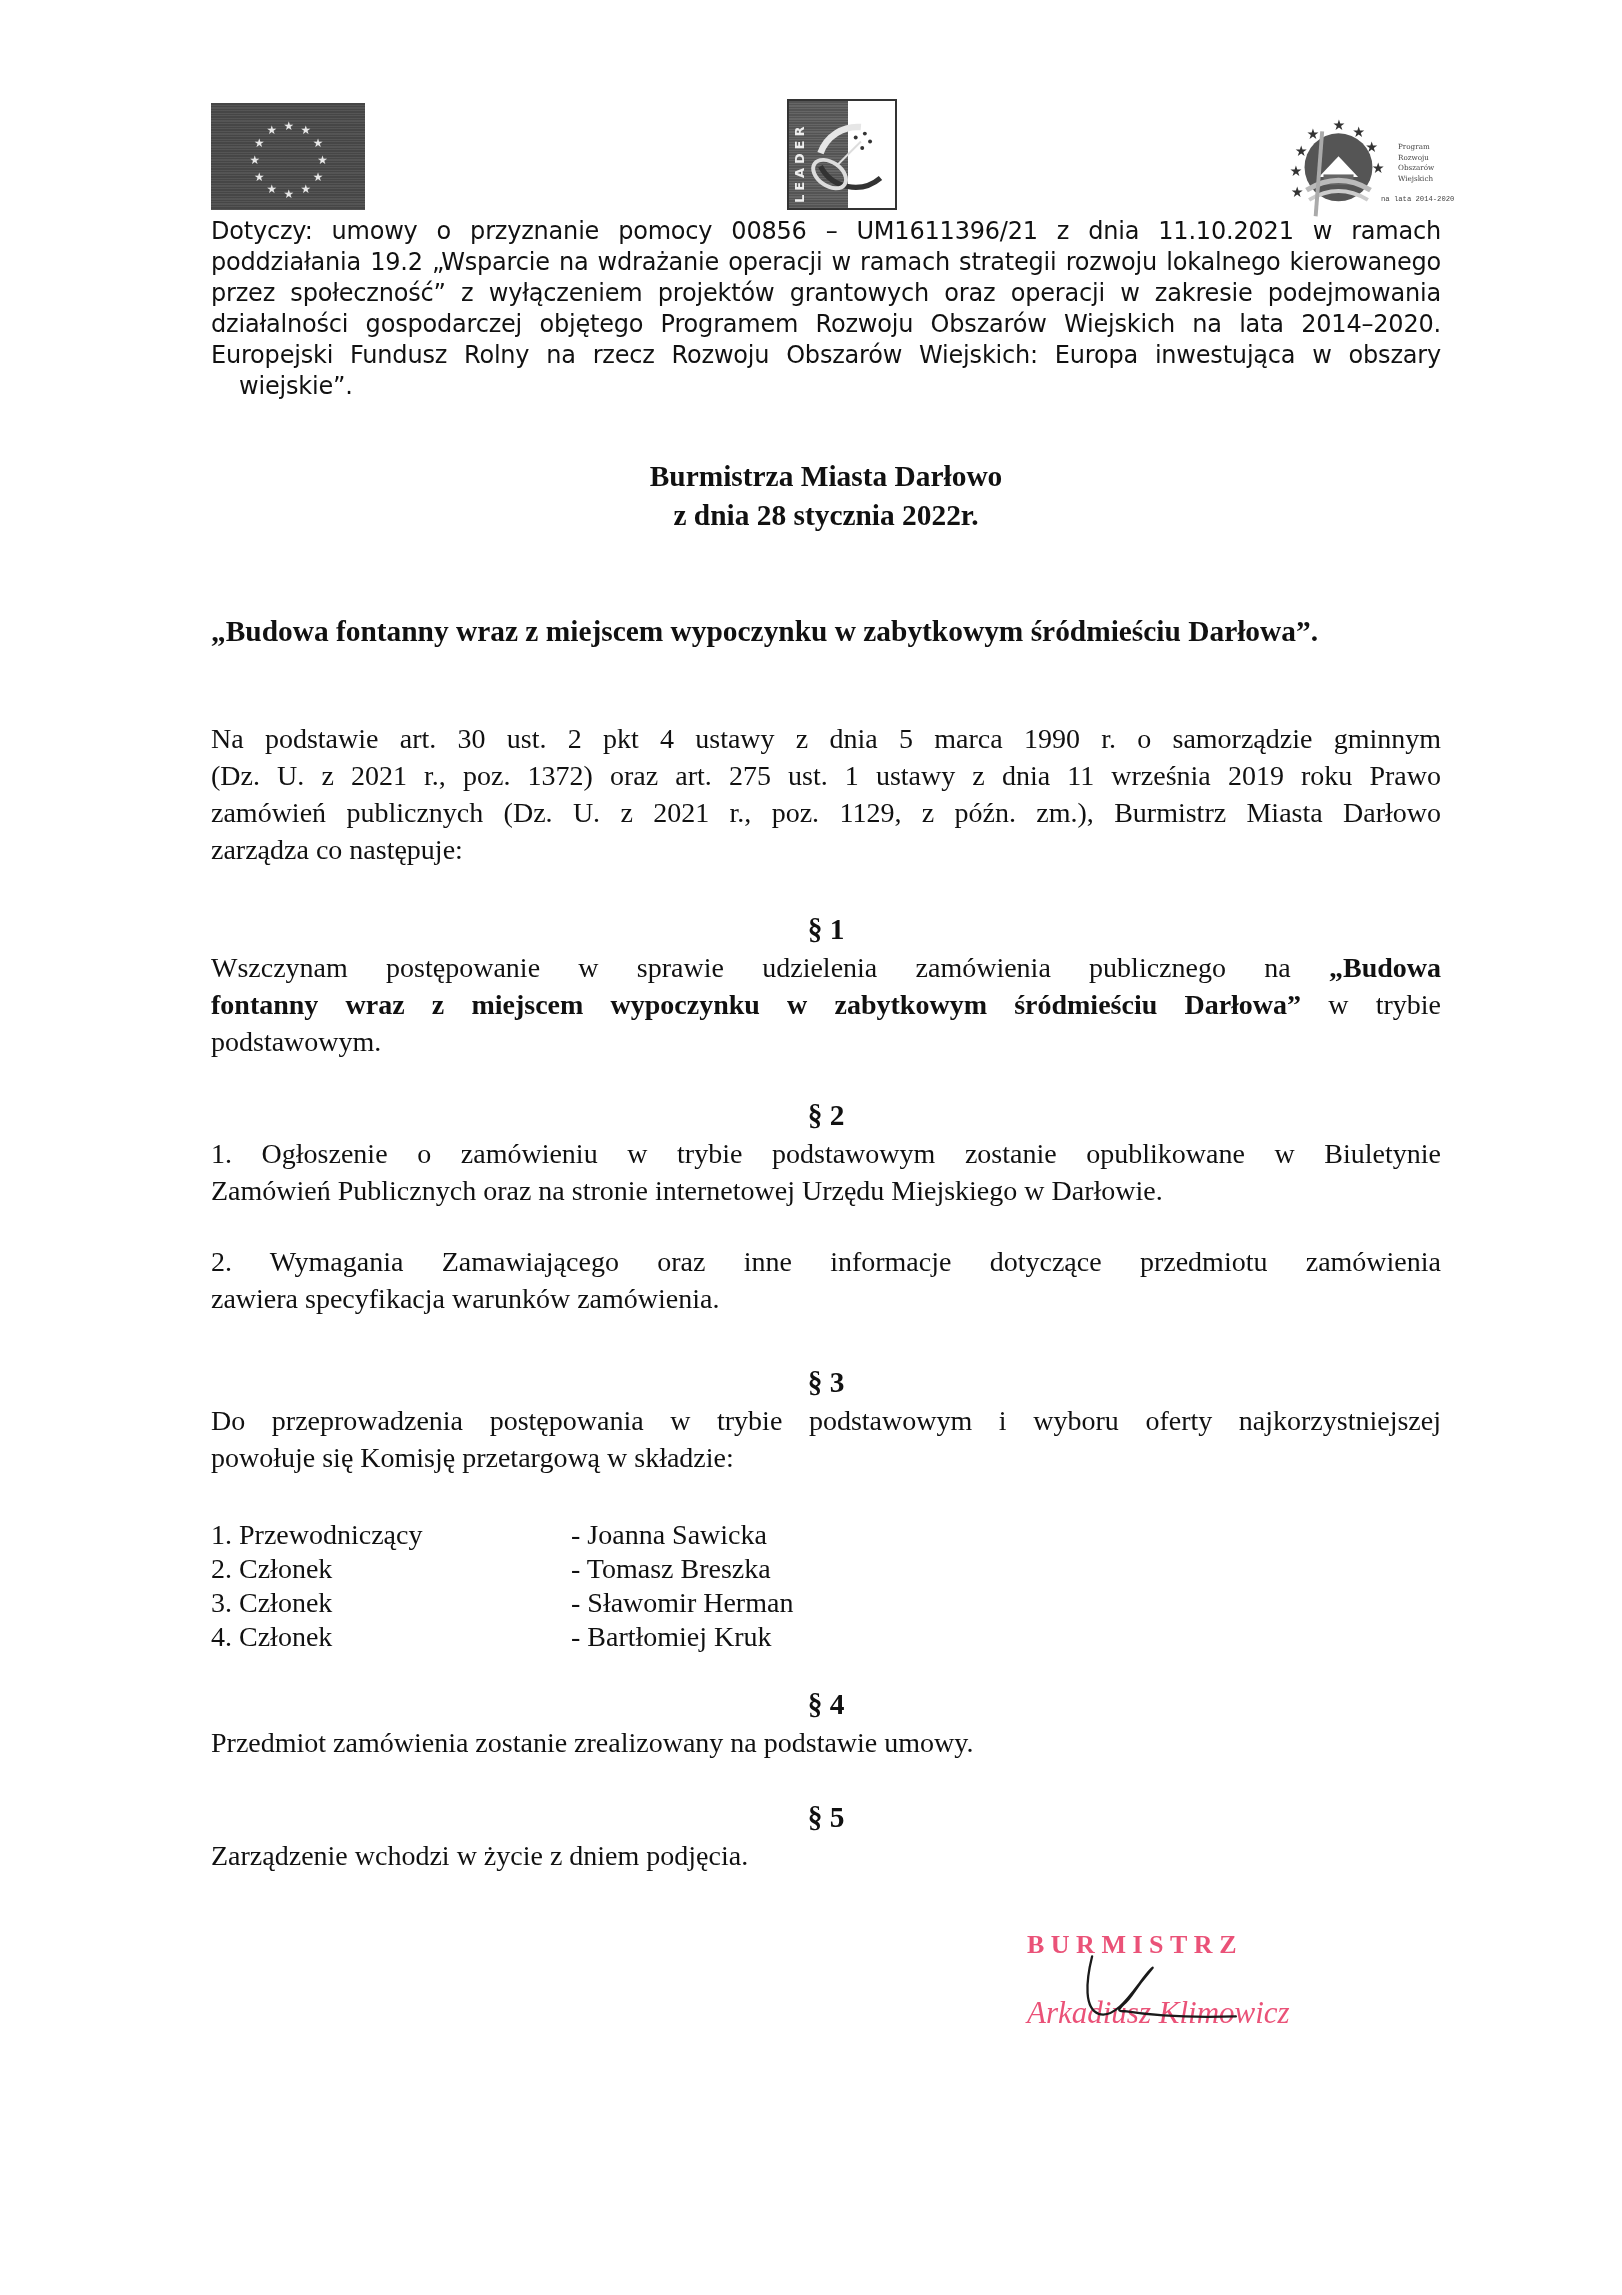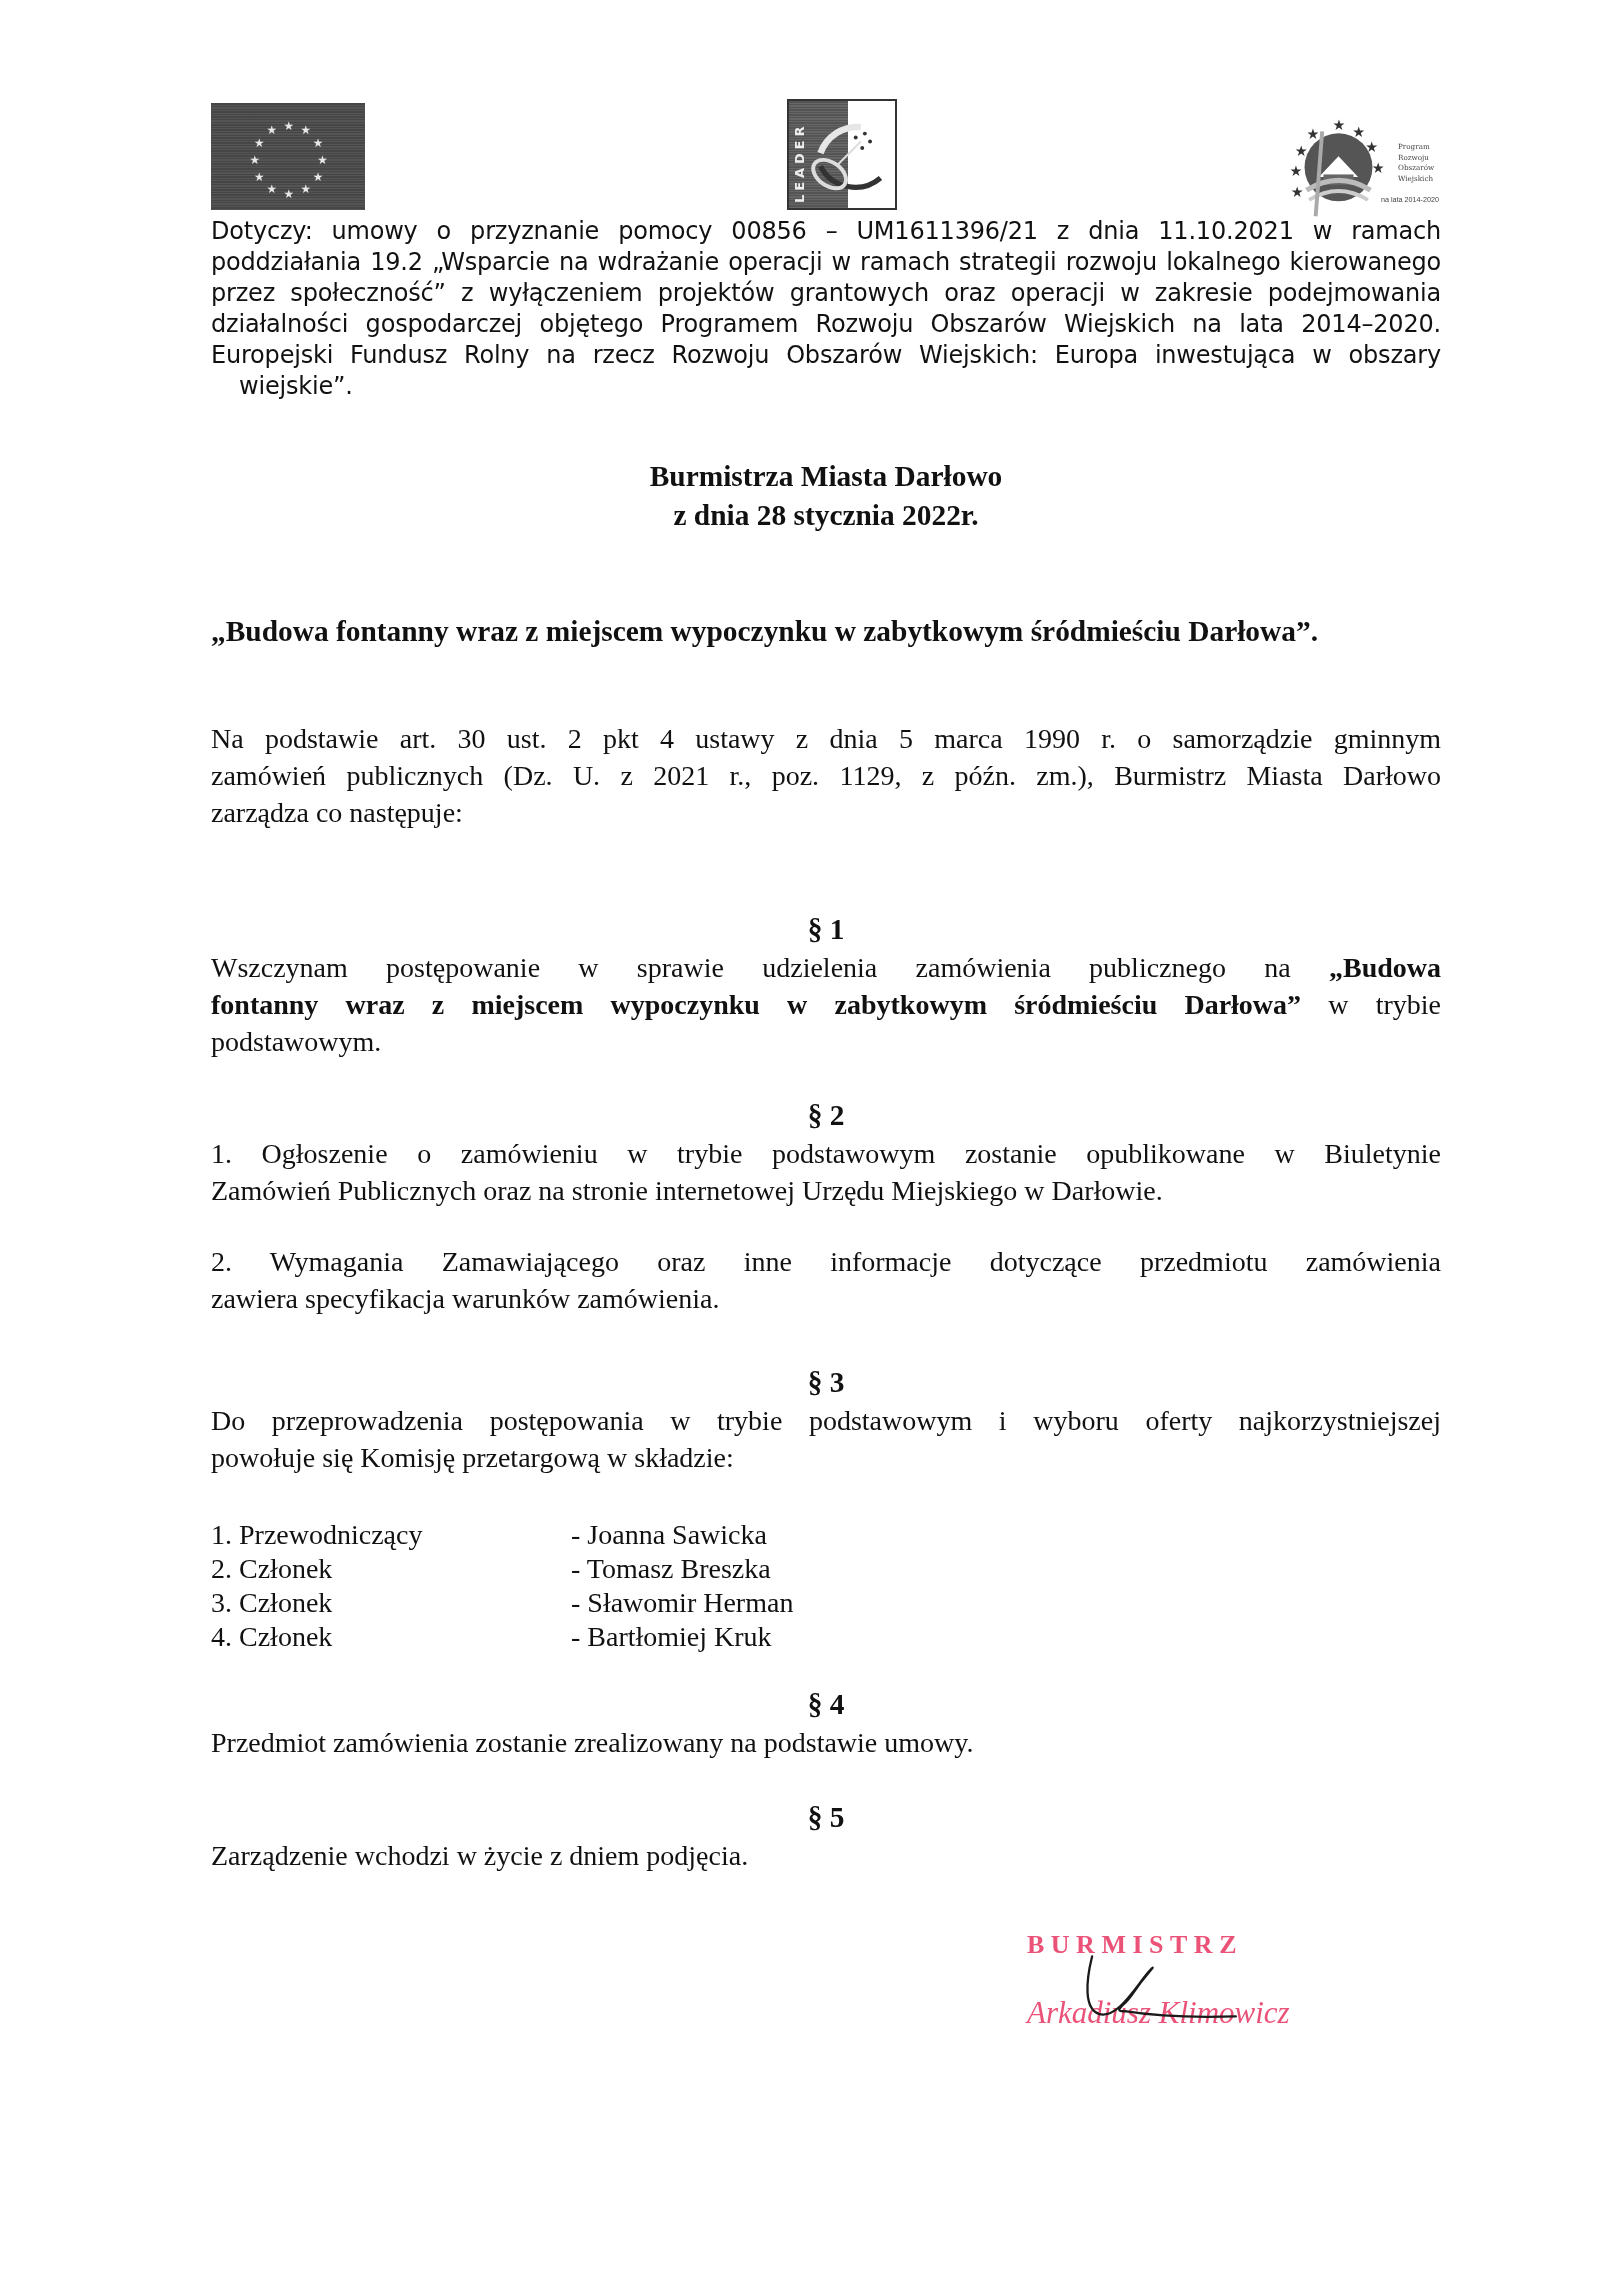--- a/index.html
+++ b/index.html
@@ -9,21 +9,21 @@
   
   #eu-flag { left: 211px; top: 103px; width: 154px; height: 107px; background: #4a4a4a;
     background-image: repeating-linear-gradient(0deg, rgba(255,255,255,0.06) 0 1.3px, rgba(0,0,0,0.06) 1.3px 2.6px); }
   #leader-logo { left: 787px; top: 99px; width: 110px; height: 111px; background: #fff; border: 2px solid #333; box-sizing: border-box; }
   #leader-logo .dark { position:absolute; left:0; top:0; width:59px; height:100%; background:#5a5a5a;
     background-image: repeating-linear-gradient(0deg, rgba(255,255,255,0.07) 0 1.3px, rgba(0,0,0,0.07) 1.3px 2.6px); }
   #leader-logo .vtext { position:absolute; left:3.9px; bottom:5.2px; transform-origin:left bottom; transform: rotate(-90deg) translate(0, 14.4px);
     color:#eee; font-family:"DejaVu Sans", sans-serif; font-weight:bold; font-size:13px; letter-spacing:3.9px; white-space:nowrap; }
   #prow-logo { left: 1283px; top: 105px; width: 183px; height: 118px; }
   #prow-logo .prow-text { position:absolute; left:115px; top:37px; font-family:"DejaVu Serif", serif; font-size:7.2px; line-height:10.5px; color:#444; }
-  #prow-logo .prow-years { position:absolute; left:98px; top:90px; font-family:Liberation Sans, sans-serif; font-size:7.2px; color:#444; white-space:nowrap; }
+  #prow-logo .prow-years { position:absolute; left:98px; top:90px; font-family:Liberation Mono, monospace; font-size:7.2px; color:#444; white-space:nowrap; }
 
   
   .sans-block { left: 211px; width: 1230px; font-family: "DejaVu Sans", sans-serif; font-size: 24px; line-height: 31px; text-align: justify; text-align-last: left; letter-spacing: -0.2px; }
   .sans-line { display:block; text-align: justify; text-align-last: justify; white-space: nowrap; }
   .sans-line.last { text-align-last: left; margin-left: 28px; }
 
   
   .serif { font-family: "Liberation Serif", serif; font-size: 28px; line-height: 37px; }
   .center { text-align: center; }
   .bold { font-weight: bold; }
@@ -121,20 +121,21 @@
   <div>Burmistrza Miasta Darłowo</div>
   <div>z dnia 28 stycznia 2022r.</div>
 </div>
 
 <div class="abs serif bold body-col" style="top:612px; font-size:29.4px; line-height:39px;">
   <span class="jline last">„Budowa fontanny wraz z miejscem wypoczynku w zabytkowym śródmieściu Darłowa”.</span>
 </div>
 
 <div class="abs serif body-col" style="top:720px;">
   <span class="jline">Na podstawie art. 30 ust. 2 pkt 4 ustawy z dnia 5 marca 1990 r. o samorządzie gminnym</span>
+  <span class="jline">(Dz. U. z 2021 r., poz. 1372) oraz art. 275 ust. 1 ustawy z dnia 11 września 2019 roku Prawo</span>
   <span class="jline">zamówień publicznych (Dz. U. z 2021 r., poz. 1129, z późn. zm.), Burmistrz Miasta Darłowo</span>
   <span class="jline last">zarządza co następuje:</span>
 </div>
 
 <div class="abs section-mark" style="top:913px;">§ 1</div>
 <div class="abs serif body-col" style="top:949px;">
   <span class="jline"><span>Wszczynam postępowanie w sprawie udzielenia zamówienia publicznego na </span><b>„Budowa</b></span>
   <span class="jline"><b>fontanny wraz z miejscem wypoczynku w zabytkowym śródmieściu Darłowa”</b><span> w trybie</span></span>
   <span class="jline last">podstawowym.</span>
 </div>

